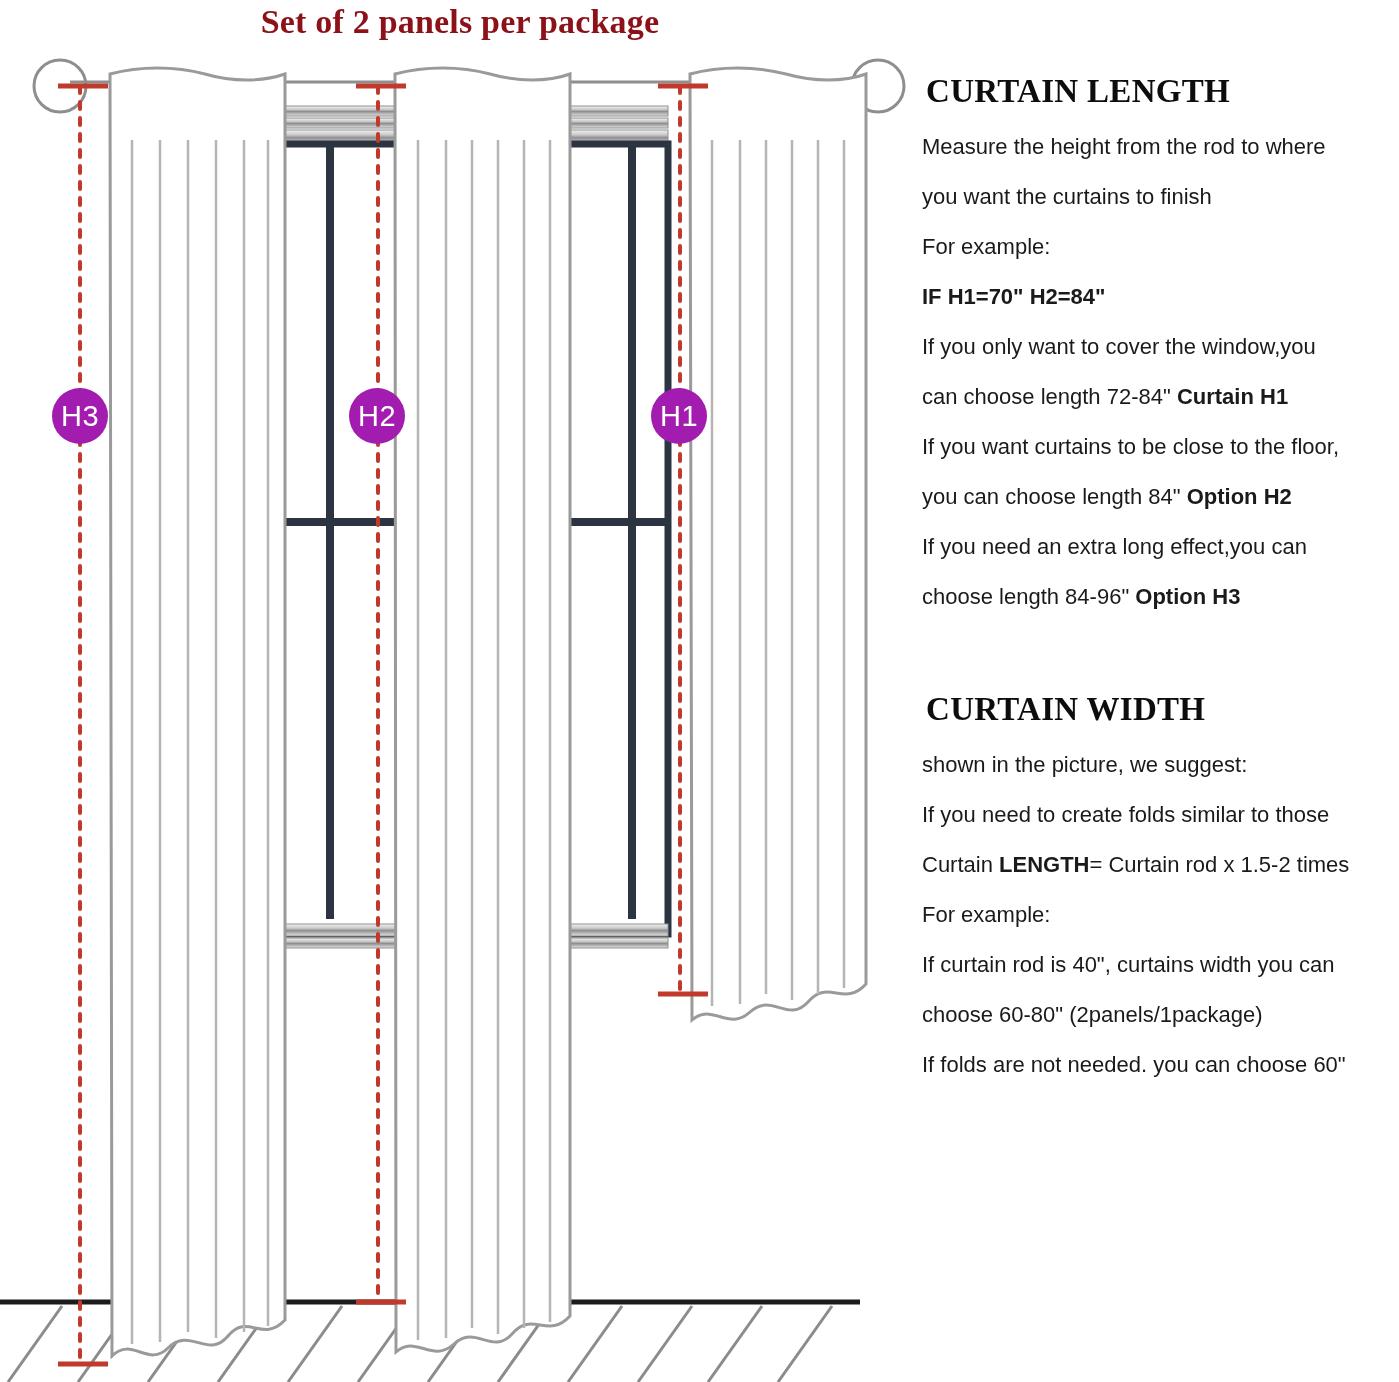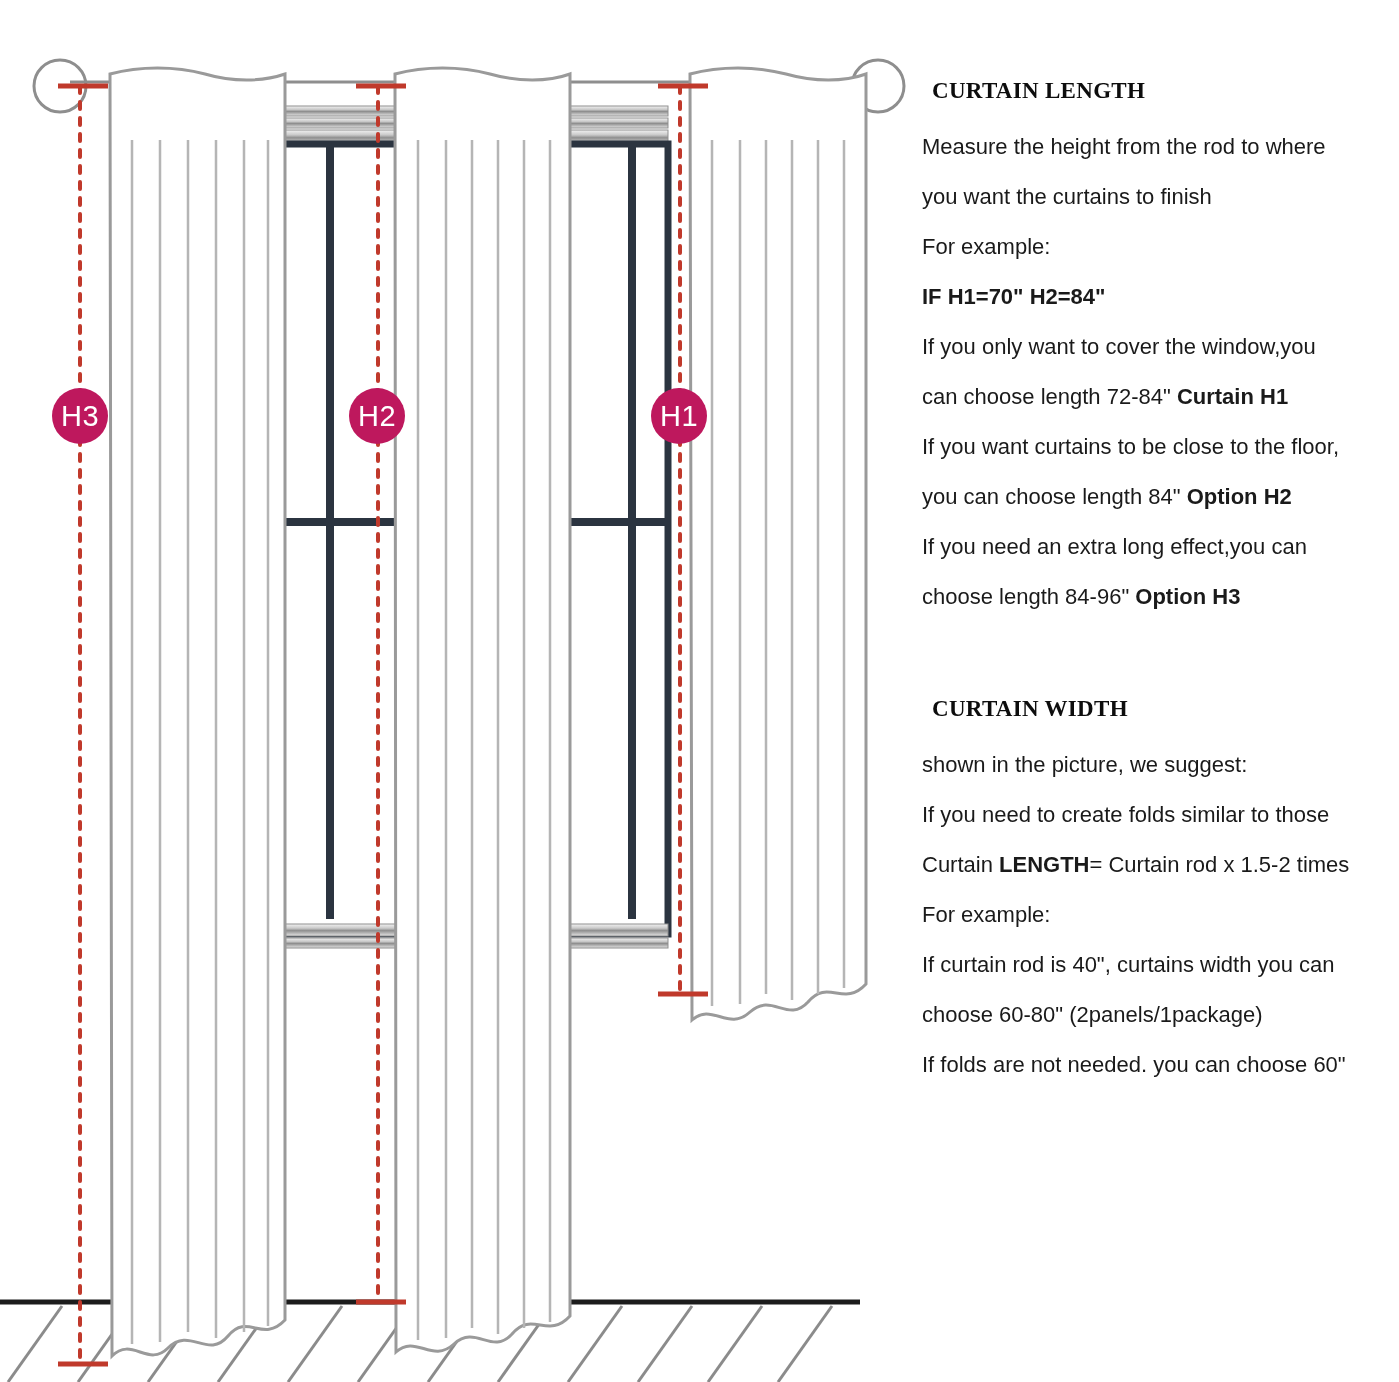--- a/index.html
+++ b/index.html
@@ -47,21 +47,21 @@
     height: 1338px;
   }
   .illus svg { display: block; }
 
   
   .badge {
     position: absolute;
     width: 56px;
     height: 56px;
     border-radius: 50%;
-    background: #be185d;
+    background: #a21caf;
     color: #ffffff;
     font-family: "Liberation Sans", sans-serif;
     font-size: 29px;
     font-weight: 500;
     display: flex;
     align-items: center;
     justify-content: center;
     letter-spacing: 0.5px;
   }
   #badge-h3 { left: 52px;  top: 388px; }
@@ -72,24 +72,24 @@
   .textcol {
     position: absolute;
     left: 922px;
     top: 70px;
     width: 478px;
     height: 1312px;
   }
   .sect-title {
     font-family: "Liberation Serif", serif;
     font-weight: bold;
-    font-size: 23px;
+    font-size: 33px;
     line-height: 42px;
     color: #0d0d0d;
-    margin: 0 0 10px 10px;
+    margin: 0 0 10px 4px;
     letter-spacing: 0.3px;
   }
   .sect-body {
     font-family: Liberation Sans, sans-serif;
     font-size: 22px;
     line-height: 50px;
     color: #1a1a1a;
     margin: 0;
   }
   .sect-body .ln { display: block; white-space: nowrap; }
@@ -99,20 +99,21 @@
   #section-width  { position: absolute; top: 618px; left: 0; width: 478px; }
   #section-note   { position: absolute; top: 1098px; left: 0; width: 478px; }
   #section-width .sect-body .ln,
   #section-note .sect-body .ln { font-size: 22px; }
 </style>
 </head>
 <body>
 
 <div id="stage">
 
+  <div class="banner">Set of 2 panels per package</div>
 
   <div class="illus">
     <svg width="920" height="1338" viewBox="0 0 920 1338" xmlns="http://www.w3.org/2000/svg">
       <defs>
         <linearGradient id="rodgrad" x1="0" y1="0" x2="0" y2="1">
           <stop offset="0%" stop-color="#f2f2f2"></stop>
           <stop offset="35%" stop-color="#c9c9c9"></stop>
           <stop offset="55%" stop-color="#8f8f8f"></stop>
           <stop offset="100%" stop-color="#e4e4e4"></stop>
         </linearGradient>

